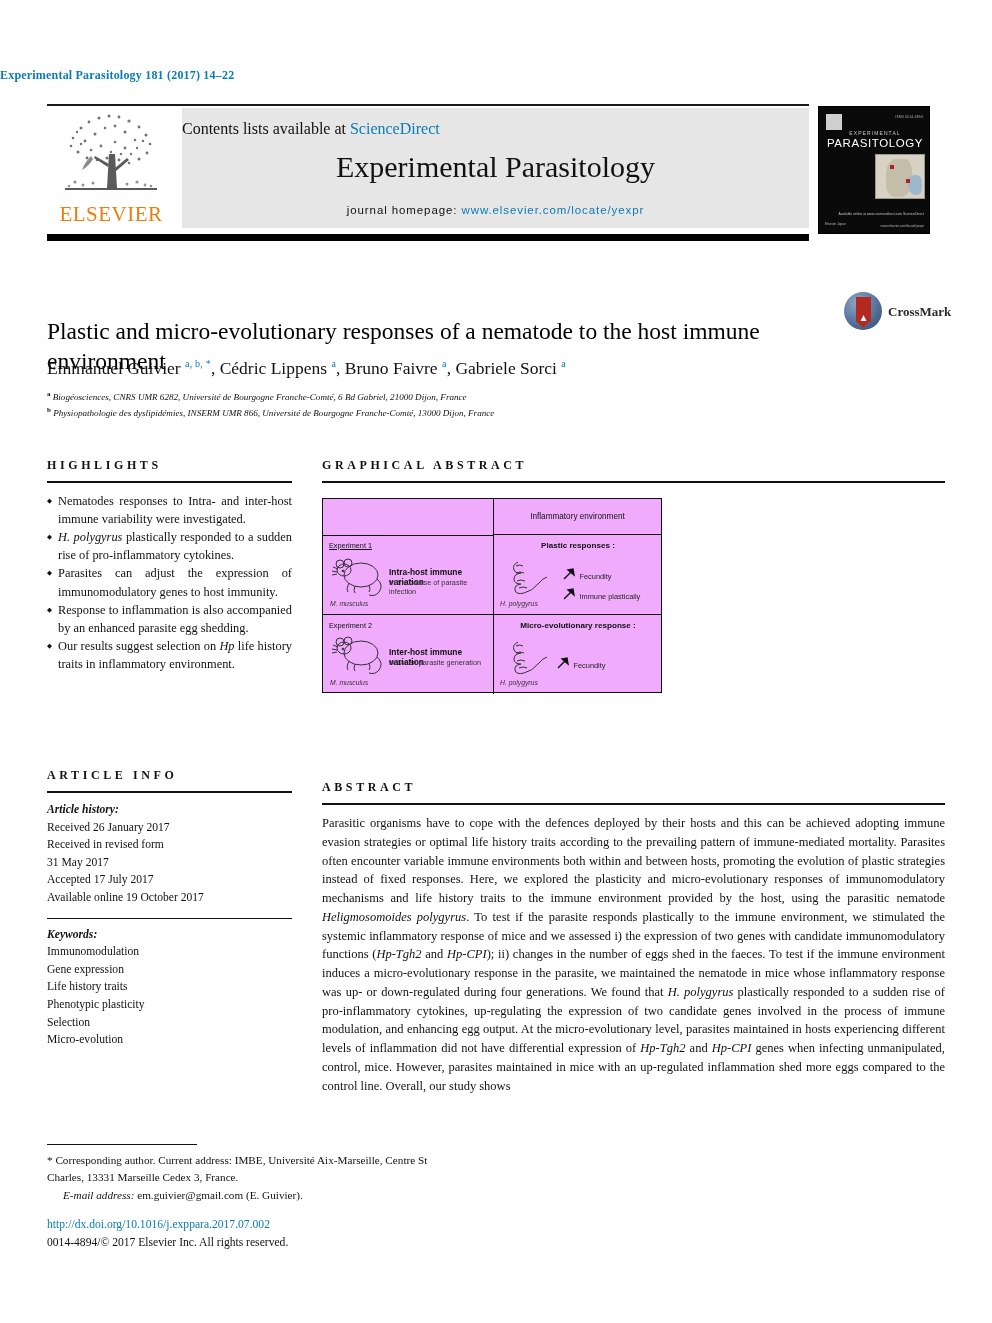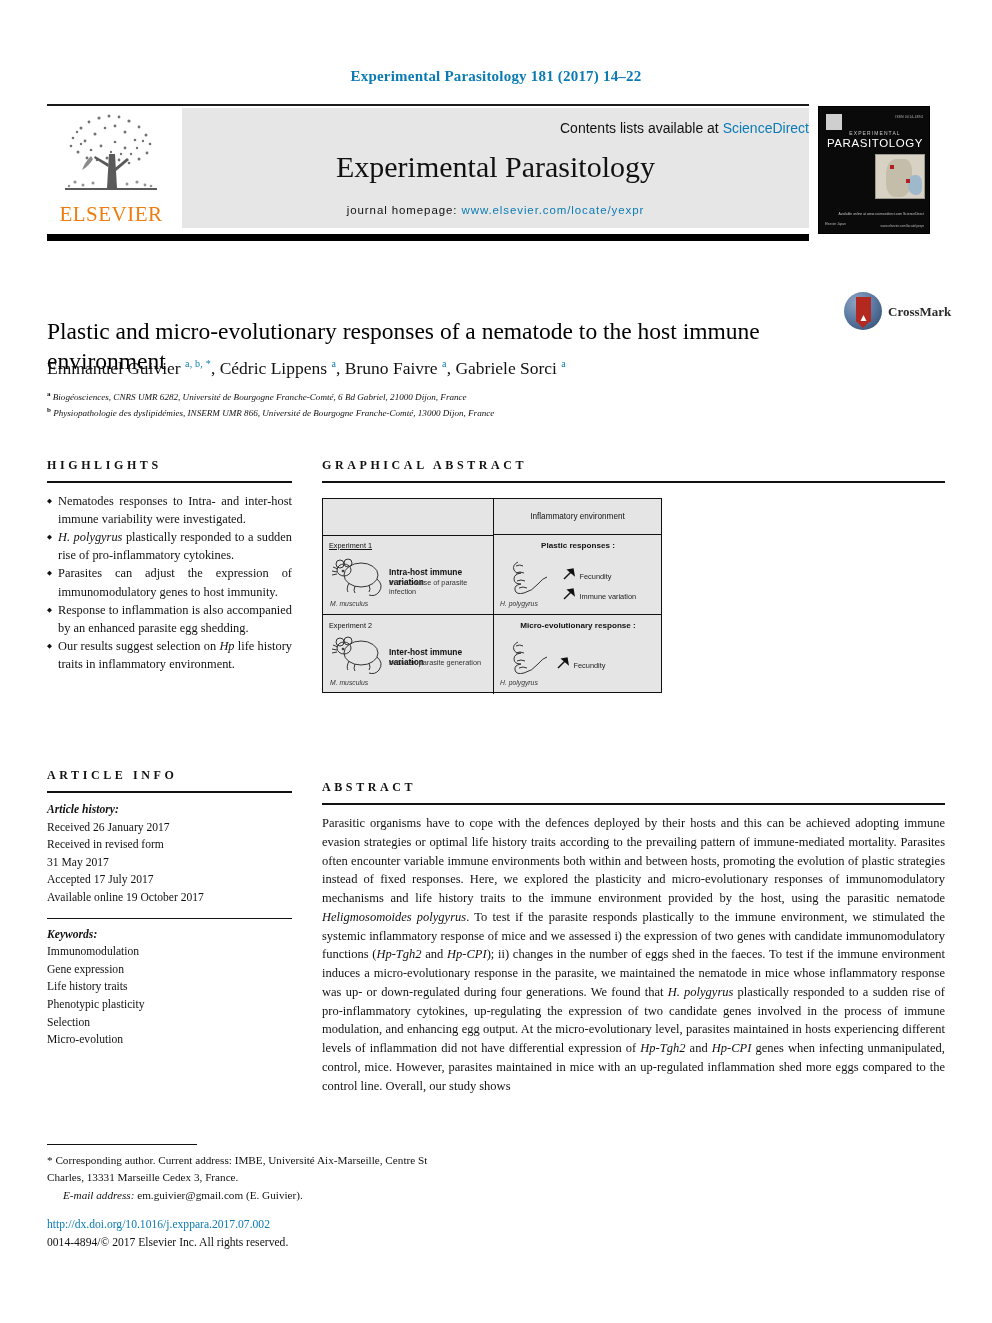--- a/index.html
+++ b/index.html
@@ -21,23 +21,23 @@
     left: 0; top: 0;
     width: 992px;
     height: 1323px;
   }
 
   
   .running-head {
     position: absolute;
     left: 0; top: 68px;
     width: 992px;
-    text-align: center;
-    font-family: "Liberation Serif", serif;
-    font-size: 15px;
+    text-align: left;
+    font-family: "Liberation Serif", serif;
+    font-size: 12px;
     font-weight: bold;
     color: #0b7bb5;
     letter-spacing: .2px;
   }
 
   
   .masthead-rule-top {
     position: absolute;
     left: 47px; top: 104px;
     width: 762px;
@@ -77,23 +77,23 @@
     position: absolute;
     left: 135px; top: 2px;
     width: 627px;
     height: 120px;
     background: #e6e6e6;
   }
   .contents-line {
     position: absolute;
     left: 0; top: 12px;
     width: 627px;
-    text-align: right;
-    font-family: Liberation Sans, sans-serif;
-    font-size: 14px;
+    text-align: left;
+    font-family: Liberation Serif, serif;
+    font-size: 16px;
     color: #111;
   }
   .contents-line .sd {
     color: #0b7bb5;
   }
   .journal-title {
     position: absolute;
     left: 0; top: 42px;
     width: 627px;
     text-align: center;
@@ -375,21 +375,21 @@
 
   
   #ga-block { top: 458px; }
   .ga-figure {
     position: relative;
     margin-top: 15px;
     width: 340px;
     height: 195px;
     border: 1px solid #111;
     box-sizing: border-box;
-    background: #e5e5e5;
+    background: #f0abfc;
     font-family: "Liberation Sans", sans-serif;
   }
   .ga-col-split {
     position: absolute;
     left: 170px; top: 0;
     width: 1px; height: 195px;
     background: #111;
   }
   .ga-hdr {
     position: absolute;
@@ -713,21 +713,21 @@
           </svg>
           <span class="ga-item">Fecundity</span>
         </div>
         <div style="position:absolute; left:68px; top:49px;">
           <svg class="arrow-up" width="13" height="13" viewBox="0 0 13 13">
             <g stroke="#111" stroke-width="1.4" fill="#111">
               <line x1="2" y1="11" x2="10" y2="3"></line>
               <polygon points="11,1 12,7 6,2"></polygon>
             </g>
           </svg>
-          <span class="ga-item">Immune variation</span>
+          <span class="ga-item">Immune plastically</span>
         </div>
       </div>
 
       <div class="ga-cell" style="left:0; top:117px; width:170px; height:77px;">
         <div class="ga-exp-label" style="position:absolute; left:6px; top:5px;">Experiment 2</div>
         <svg class="mouse-svg" style="position:absolute; left:8px; top:18px;" width="54" height="40" viewBox="0 0 54 40">
           <g fill="none" stroke="#333" stroke-width="1">
             <ellipse cx="30" cy="19" rx="17" ry="12"></ellipse>
             <ellipse cx="13" cy="14" rx="7" ry="6"></ellipse>
             <circle cx="9" cy="8" r="4"></circle>

